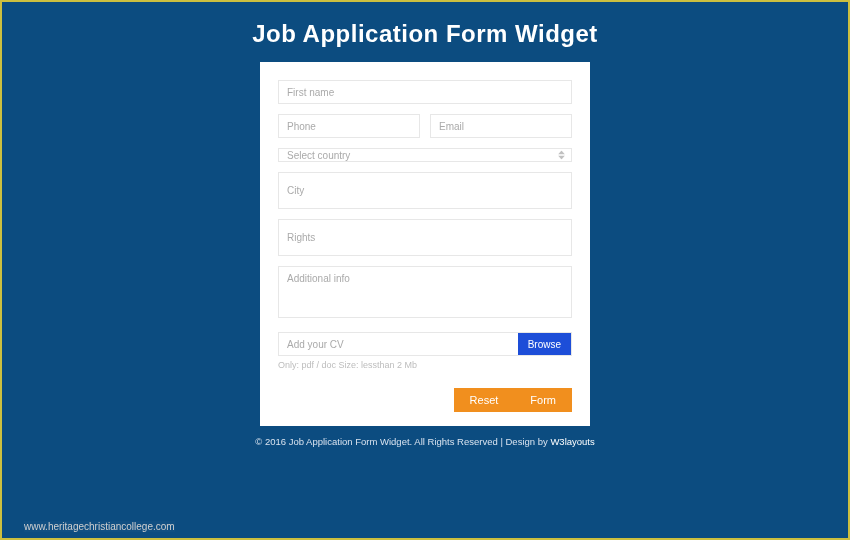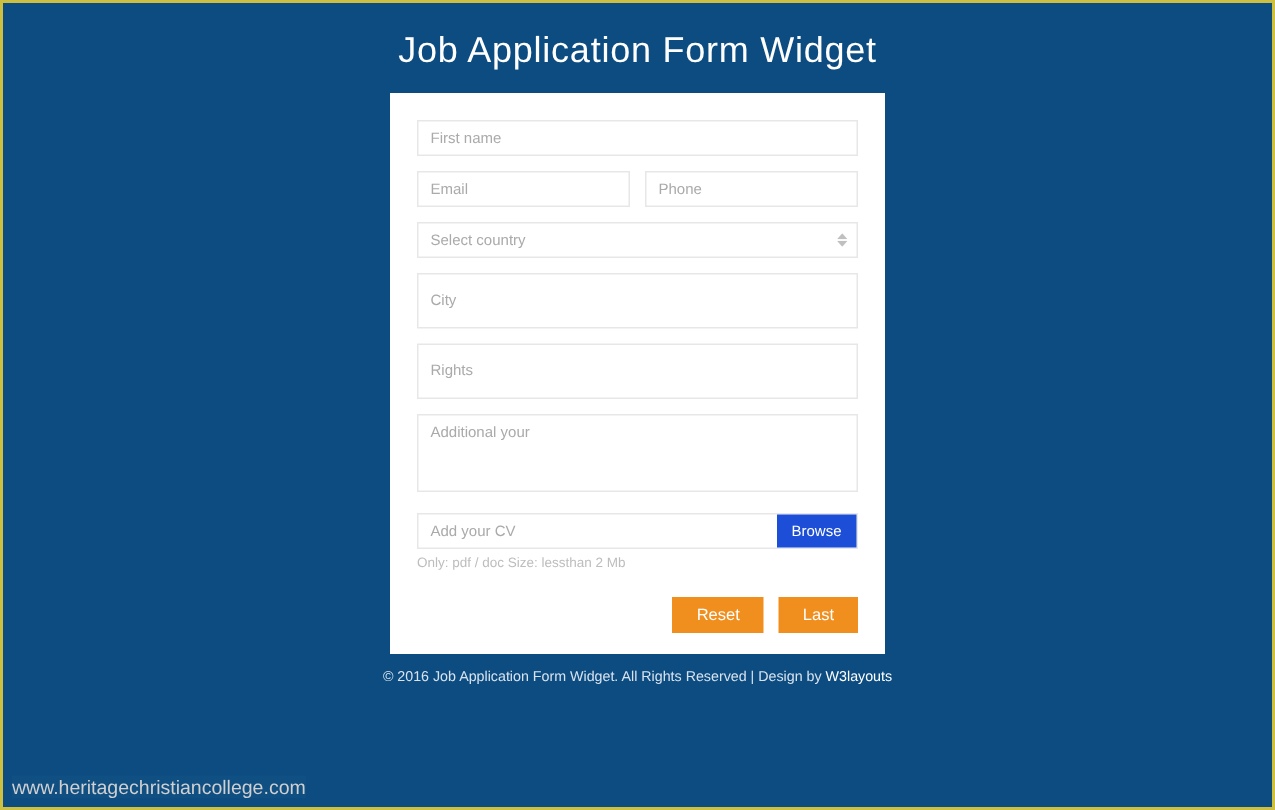--- a/index.html
+++ b/index.html
@@ -9,21 +9,21 @@
       background: #0c4c80;
       font-family: 'Segoe UI', Tahoma, Geneva, sans-serif;
       border: 2px solid #cdbf3f;
       position: relative;
       overflow: hidden;
     }
     .page-title {
       text-align: center;
       color: #fff;
       font-size: 24px;
-      font-weight: 400;
+      font-weight: 700;
       padding: 18px 0 14px;
       letter-spacing: 0.5px;
     }
     .form-card {
       width: 330px;
       background: #fff;
       margin: 0 auto;
       padding: 18px 18px 14px;
     }
     .row {
@@ -39,21 +39,21 @@
       padding: 0 8px;
       font-size: 10px;
       color: #aaa;
       display: flex;
       align-items: center;
       background: #fff;
     }
     .select-box {
       position: relative;
       border: 1px solid #e7e7e7;
-      height: 24px;
+      height: 14px;
       padding: 0 8px;
       font-size: 10px;
       color: #aaa;
       display: flex;
       align-items: center;
       background: #fff;
       margin-bottom: 10px;
     }
     .select-arrows {
       position: absolute;
@@ -111,87 +111,86 @@
       cursor: pointer;
     }
     .cv-hint {
       font-size: 9px;
       color: #bdbdbd;
       margin-bottom: 18px;
     }
     .action-row {
       display: flex;
       justify-content: flex-end;
-      gap: 10px;
     }
     .btn {
       background: #f18f1e;
       color: #fff;
       font-size: 11px;
       padding: 6px 16px;
       cursor: pointer;
       border: none;
     }
     .footer-text {
       text-align: center;
       color: #d9e3ef;
       font-size: 9.5px;
       padding: 10px 15px;
     }
     .footer-link { color: #fff; }
     .watermark {
       position: absolute;
-      left: 6px;
+      left: 22px;
       bottom: 6px;
-      font-size: 13px;
+      font-size: 10px;
       color: #d0d0d0;
       background: rgba(255,255,255,0.02);
     }
   </style>
 </head>
 <body>
 
 <h1 class="page-title">Job Application Form Widget</h1>
 
 <div class="form-card">
   <div class="row">
     <div class="input-box">First name</div>
   </div>
   <div class="row">
+    <div class="input-box">Phone</div>
     <div class="input-box">Email</div>
-    <div class="input-box">Phone</div>
   </div>
 
   <div class="select-box">
     <span>Select country</span>
     <span class="select-arrows">
       <svg width="7" height="4" viewBox="0 0 7 4">
           <polygon points="3.5,0 7,4 0,4" fill="currentColor"></polygon>
         </svg>
       <svg width="7" height="4" viewBox="0 0 7 4">
           <polygon points="0,0 7,0 3.5,4" fill="currentColor"></polygon>
         </svg>
     </span>
   </div>
 
   <div class="full-input">City</div>
   <div class="full-input">Rights</div>
 
 
-  <div class="textarea-box">Additional your</div>
+  <div class="textarea-box">Additional info</div>
 
   <div class="cv-row">
     <div class="cv-placeholder">Add your CV</div>
     <div class="browse-btn">Browse</div>
   </div>
   <div class="cv-hint">Only: pdf / doc Size: lessthan 2 Mb</div>
 
   <div class="action-row">
     <div class="btn">Reset</div>
-    <div class="btn">Last</div>
+    <div class="btn">Form</div>
   </div>
 </div>
 
 <div class="footer-text">
   <span>© 2016 Job Application Form Widget. All Rights Reserved | Design by </span><span class="footer-link">W3layouts</span>
 </div>
 
 <div class="watermark">www.heritagechristiancollege.com</div>
 
 </body></html>

